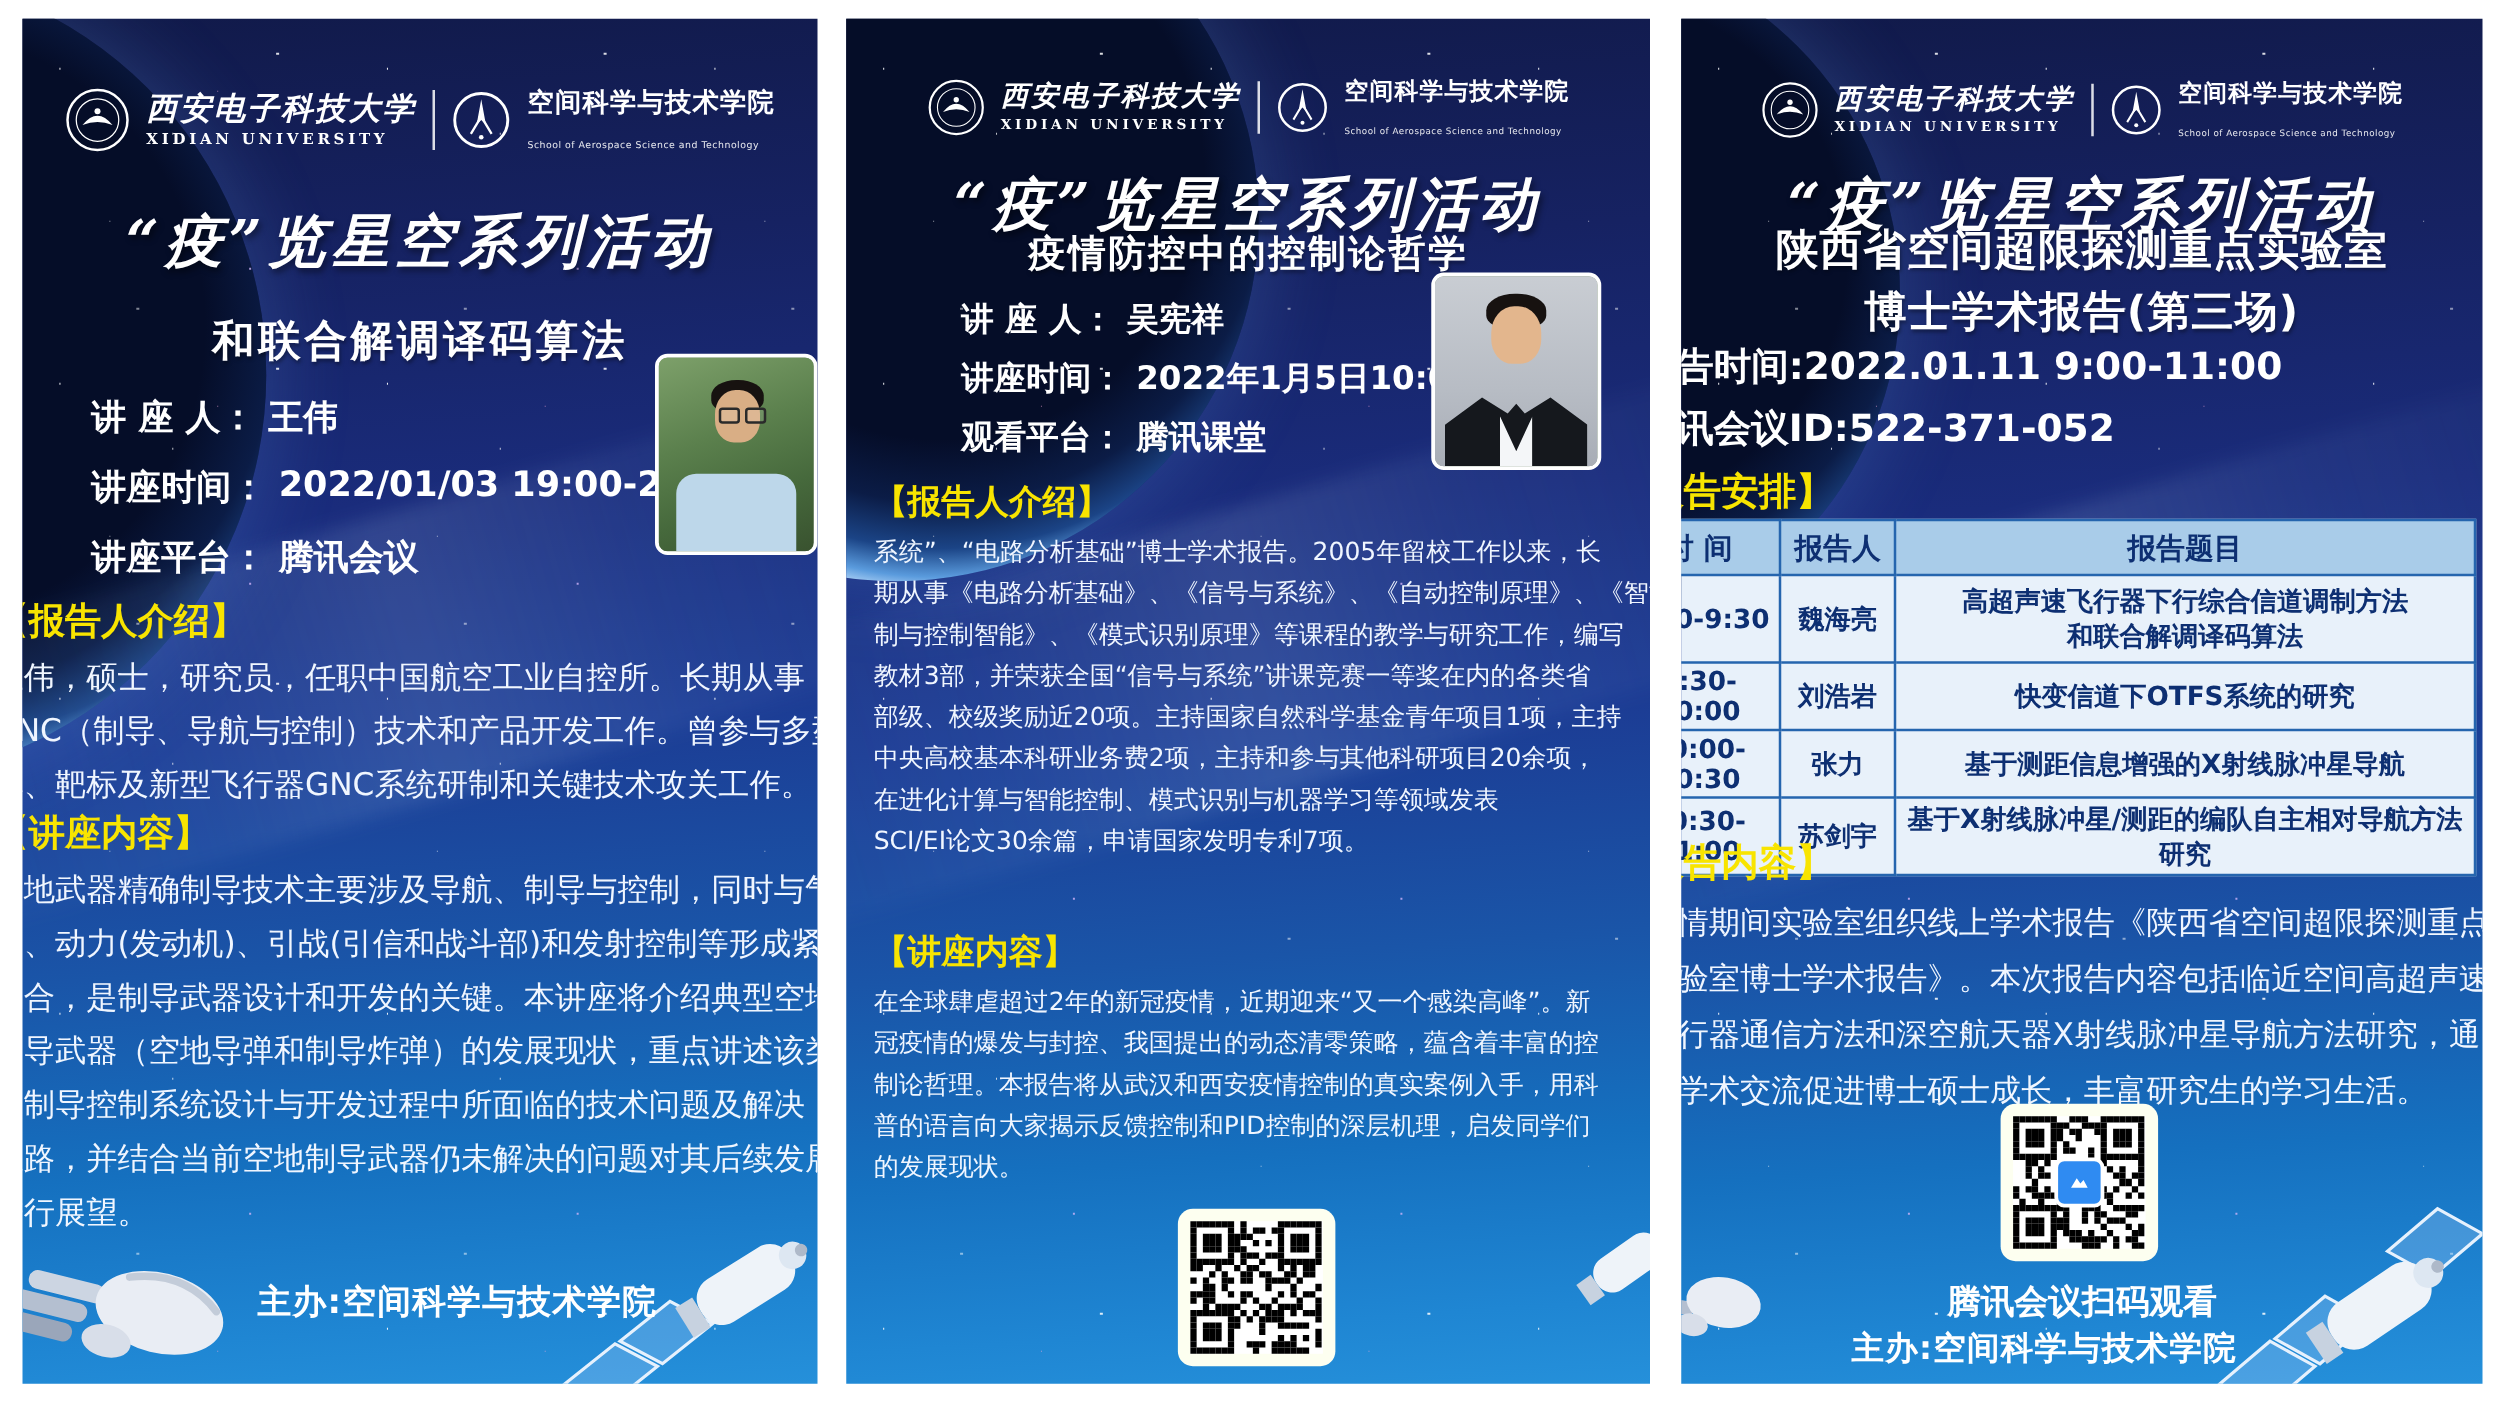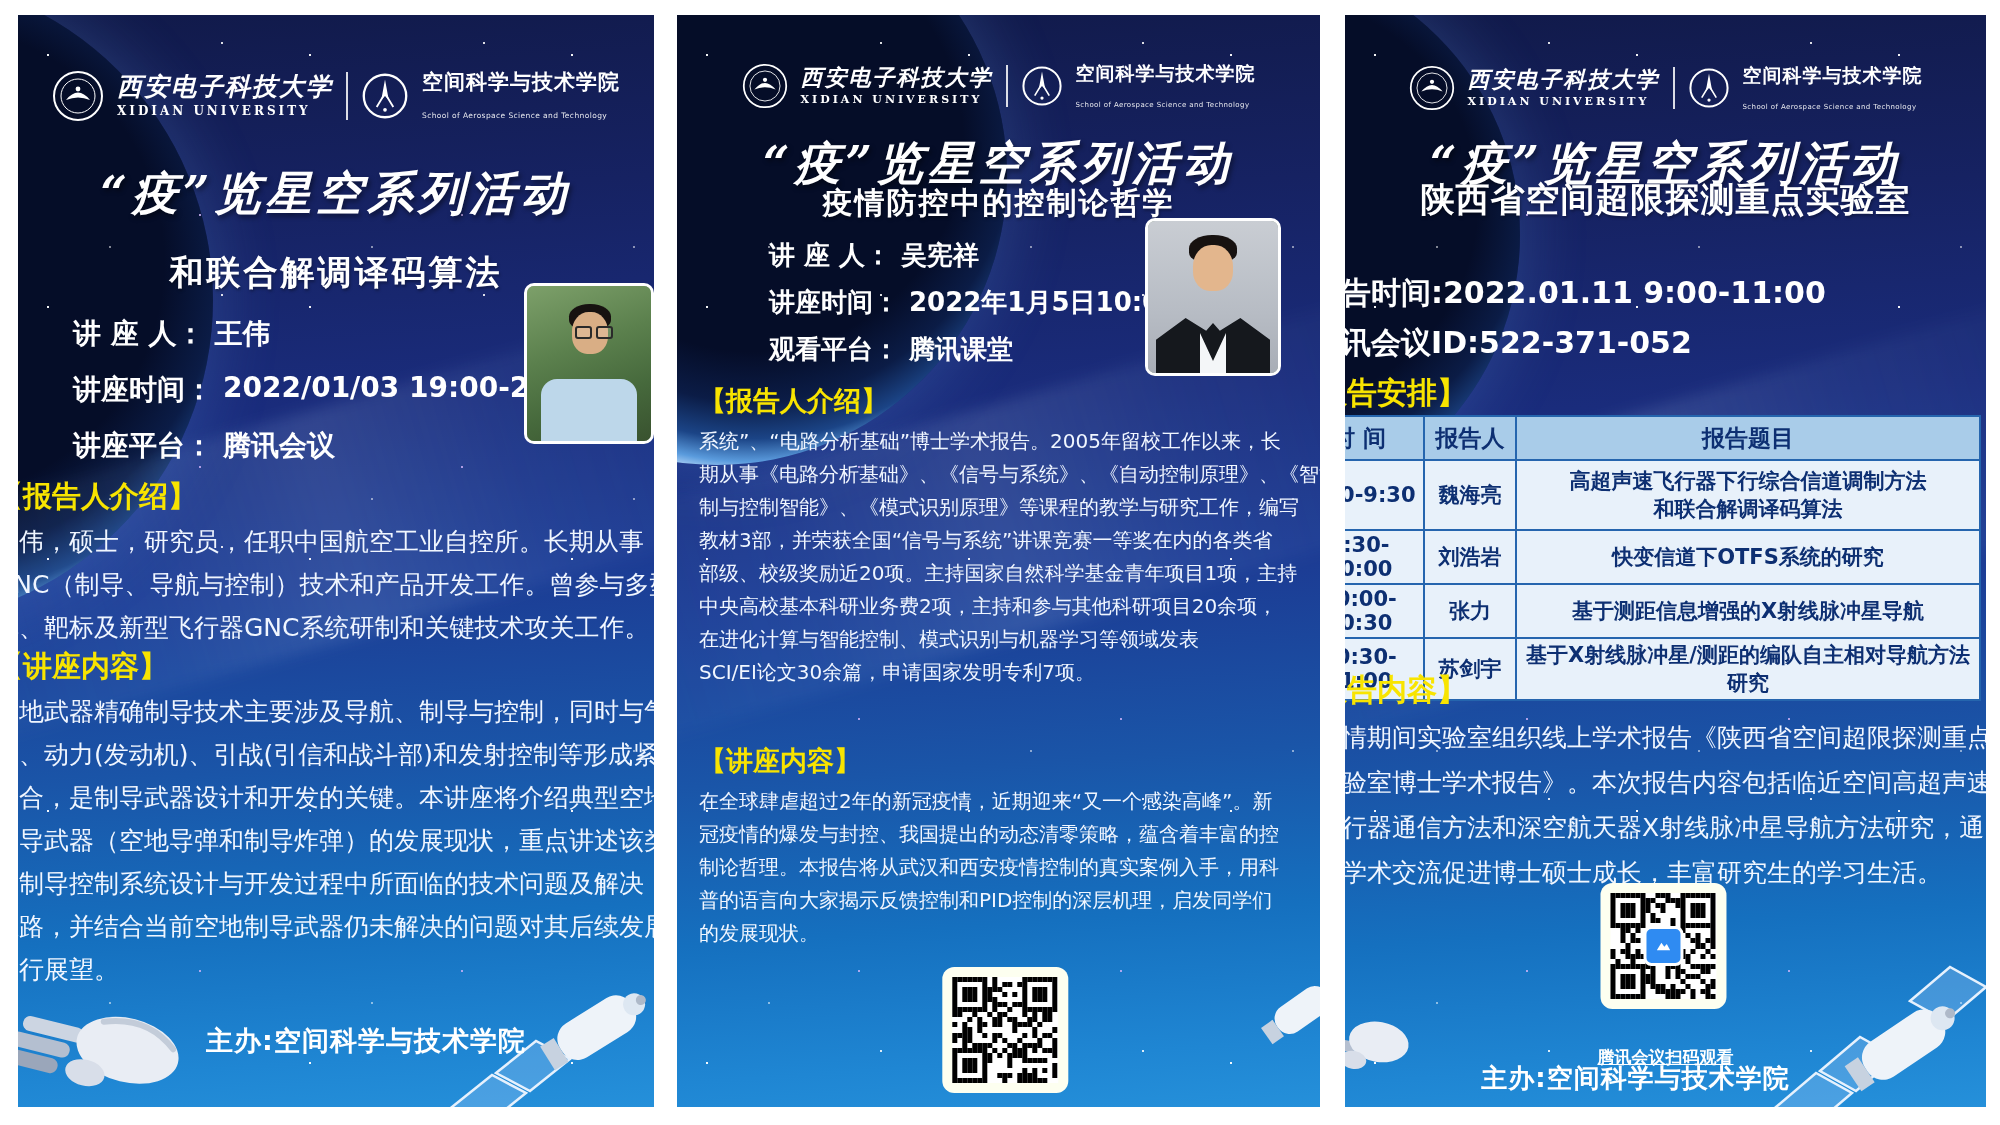--- a/index.html
+++ b/index.html
@@ -93,21 +93,21 @@
   .qrbox{position:absolute;z-index:5;background:#fdfff0;border-radius:12px;padding:10px;}
   #p2 .qrbox{left:50%;transform:translateX(-45%);top:952px;}
   #p3 .qrbox{left:50%;transform:translateX(-52%);top:868px;}
   .qr-grid{position:relative;display:grid;grid-template-rows:repeat(21,1fr);grid-template-columns:repeat(21,1fr);
            width:106px;height:106px;background:#fff;}
   .qm{background:#000;}
   .qr-logo{position:absolute;left:50%;top:50%;transform:translate(-50%,-50%);width:34px;height:34px;
            background:#2f8bf2;border:3px solid #fff;border-radius:8px;display:flex;align-items:center;justify-content:center;}
   .qr-cap{position:absolute;z-index:5;left:0;right:0;text-align:center;font-weight:bold;white-space:nowrap;}
   #p2 .qr-cap{top:1113px;font-size:34px;transform:translateY(-14px);letter-spacing:2px;}
-  #p3 .qr-cap{top:1031px;font-size:17px;text-decoration:underline;}
+  #p3 .qr-cap{top:1008px;font-size:27px;}
 
   .deco{position:absolute;z-index:2;}
   table.sched{position:absolute;z-index:3;border-collapse:collapse;table-layout:fixed;
               left:-52px;top:400px;width:686px;background:#e8f1fa;color:#0d2f72;}
   table.sched th{background:#a9cce9;font-size:23px;font-weight:bold;height:40px;border:2px solid #2565ae;}
   table.sched td{font-size:21px;font-weight:bold;text-align:center;border:2px solid #2565ae;padding:2px 4px;}
   .col-t{width:130px;} .col-n{width:92px;} .col-ti{width:464px;}
   tr.r1 td{height:64px;} tr.rn td{height:42px;}
 </style>
 </head>
@@ -574,20 +574,21 @@
           </svg>
       </span>
       <span>
         <div class="s-cn" style="font-size:19px;">空间科学与技术学院</div>
         <div class="s-en" style="font-size:7px;">School of Aerospace Science and Technology</div>
       </span>
     </div>
 
     <div class="series">“疫”览星空系列活动</div>
     <div class="sub3" style="top:162px;">陕西省空间超限探测重点实验室</div>
+    <div class="sub3" style="top:212px;">博士学术报告(第三场)</div>
 
     <div class="p3line" style="left:-34px;top:258px;">报告时间:2022.01.11 9:00-11:00</div>
     <div class="p3line" style="left:-34px;top:308px;">腾讯会议ID:522-371-052</div>
 
     <div class="sec-h" style="left:-58px;top:358px;">【报告安排】</div>
 
     <table class="sched">
       <colgroup>
           <col class="col-t">
           <col class="col-n">

